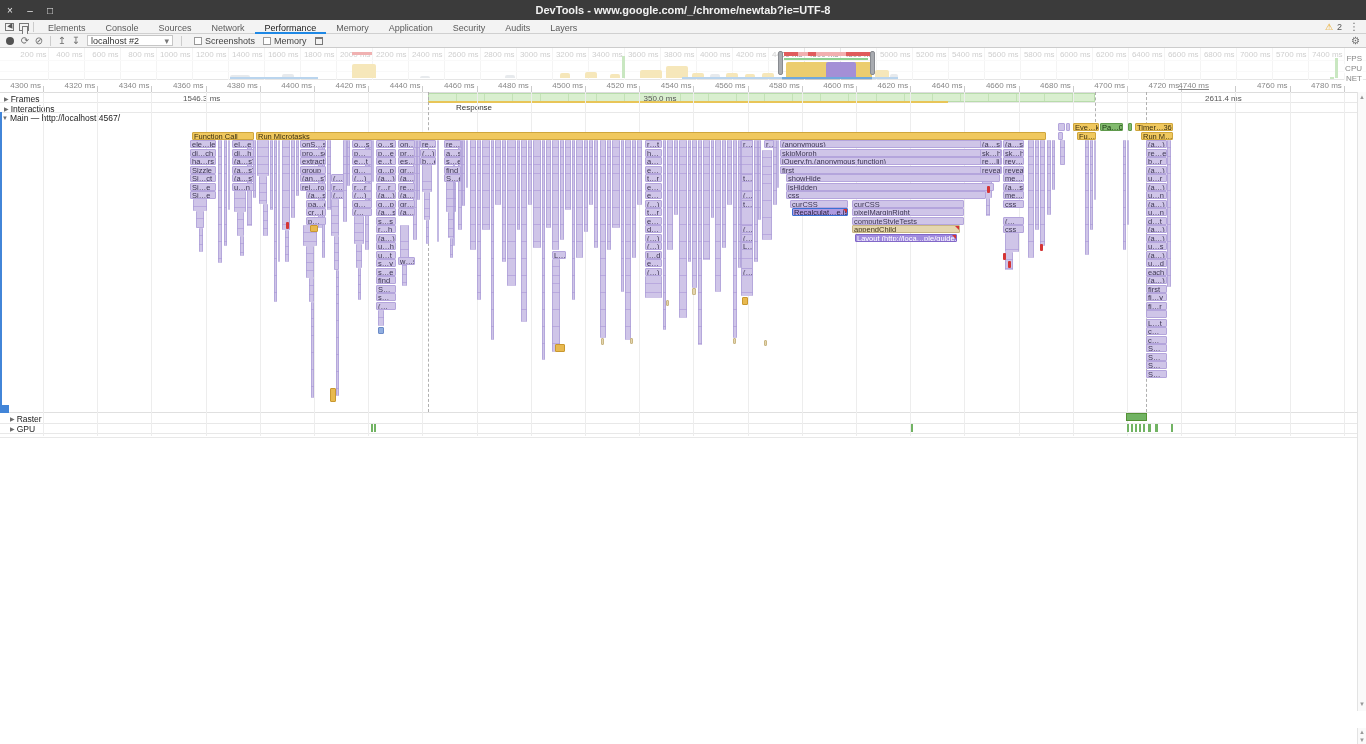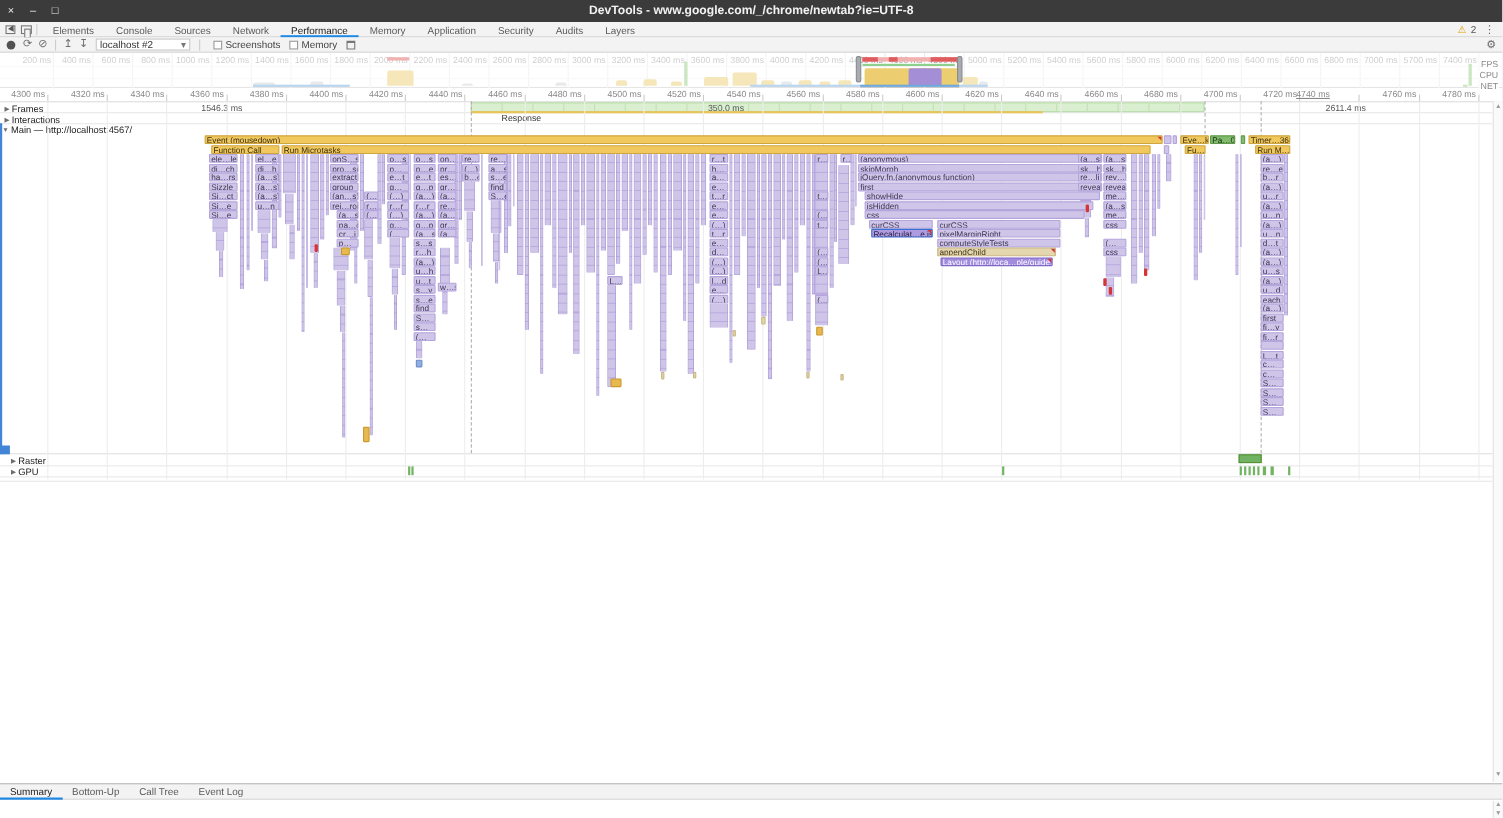--- a/index.html
+++ b/index.html
@@ -655,21 +655,20 @@
       <div class="bar p" style="left: 1146px; top: 293px; width: 21px;">fi…y</div>
       <div class="bar p" style="left: 1146px; top: 301.5px; width: 21px;">fi…r</div>
       <div class="bar p" style="left: 1146px; top: 310px; width: 21px;"></div>
       <div class="bar p" style="left: 1146px; top: 318.5px; width: 21px;">L…t</div>
       <div class="bar p" style="left: 1146px; top: 327px; width: 21px;">c…</div>
       <div class="bar p" style="left: 1146px; top: 335.5px; width: 21px;">c…</div>
       <div class="bar p" style="left: 1146px; top: 344px; width: 21px;">S…</div>
       <div class="bar p" style="left: 1146px; top: 352.5px; width: 21px;">S…</div>
       <div class="bar p" style="left: 1146px; top: 361px; width: 21px;">S…</div>
       <div class="bar p" style="left: 1146px; top: 369.5px; width: 21px;">S…</div>
-      <div class="bar o" style="left: 186px; top: 123px; width: 871px;">Event (mousedown)<span class="flag"></span></div>
       <div class="bar o" style="left: 192px; top: 131.5px; width: 62px;">Function Call</div>
       <div class="bar o" style="left: 256px; top: 131.5px; width: 790px;">Run Microtasks</div>
       <div class="bar o" style="left: 1073px; top: 123px; width: 26px;">Eve…k)</div>
       <div class="bar o" style="left: 1077px; top: 131.5px; width: 19px;">Fu…ll</div>
       <div class="bar g" style="left: 1100px; top: 123px; width: 23px;">Pa…0)</div>
       <div class="bar g" style="left: 1128px; top: 123px; width: 3px;"></div>
       <div class="bar o" style="left: 1135px; top: 123px; width: 38px;">Timer…3601)</div>
       <div class="bar o" style="left: 1141px; top: 131.5px; width: 32px;">Run M…asks</div>
       <div class="bar p" style="left: 1058px; top: 123px; width: 7px;"></div>
       <div class="bar p" style="left: 1058px; top: 131.5px; width: 5px;"></div>
@@ -714,25 +713,17 @@
       <div class="gputick" style="left: 1148px; width: 3px;"></div>
       <div class="gputick" style="left: 1155px; width: 3px;"></div>
       <div class="gputick" style="left: 1171px; width: 2px;"></div>
       <div class="rastblk" style="left: 1126px; width: 21px;"></div>
     </div>
 
   <div class="sbar" style="left:1357px;top:92px;height:619px;"></div>
   <div class="sarr" style="top:94px;">▲</div>
   <div class="sarr" style="top:701px;">▼</div>
 
-  <div id="btabbar">
-      <div id="btabs" style="display:flex;">
-        <span class="btab sel">Summary</span>
-        <span class="btab">Bottom-Up</span>
-        <span class="btab">Call Tree</span>
-        <span class="btab">Event Log</span>
-      </div>
-    </div>
   <div class="sbar" style="left:1357px;top:728px;height:16px;"></div>
   <div class="sarr" style="top:729px;">▲</div>
   <div class="sarr" style="top:737px;">▼</div>
 
 </div>
 
 </body></html>

